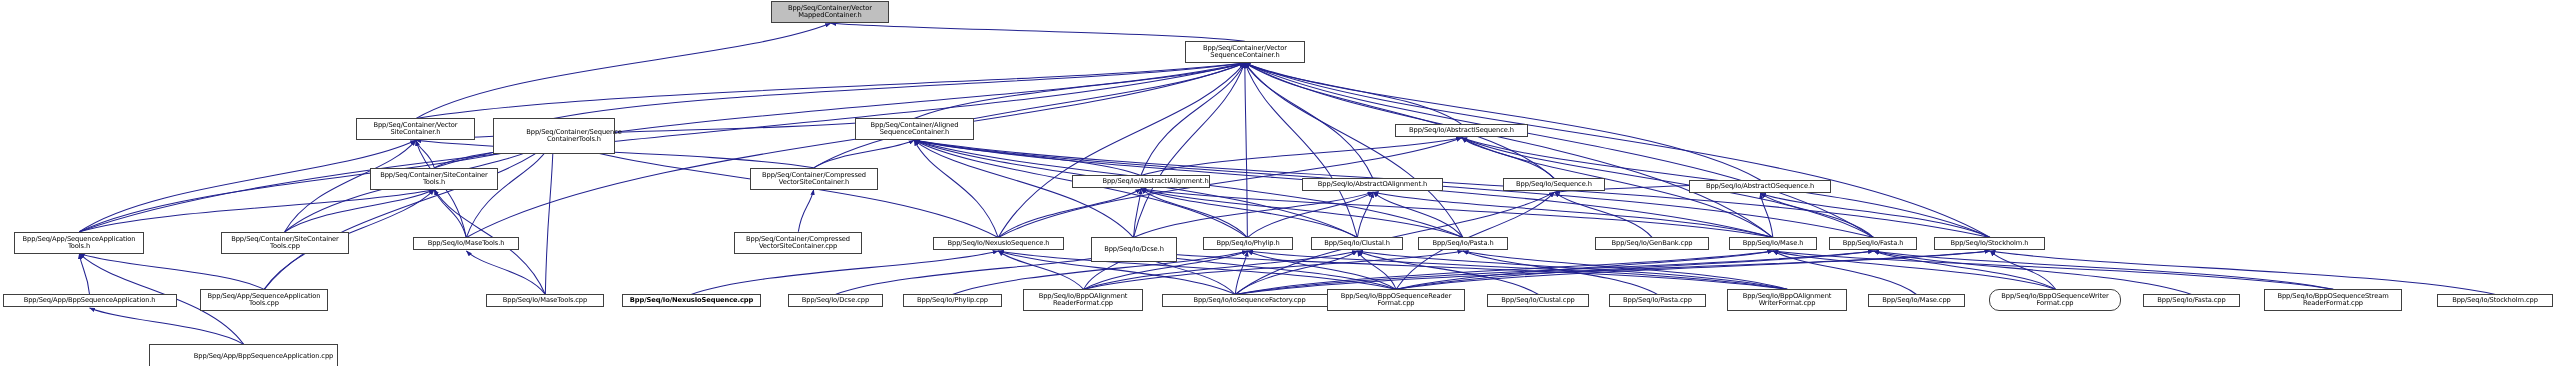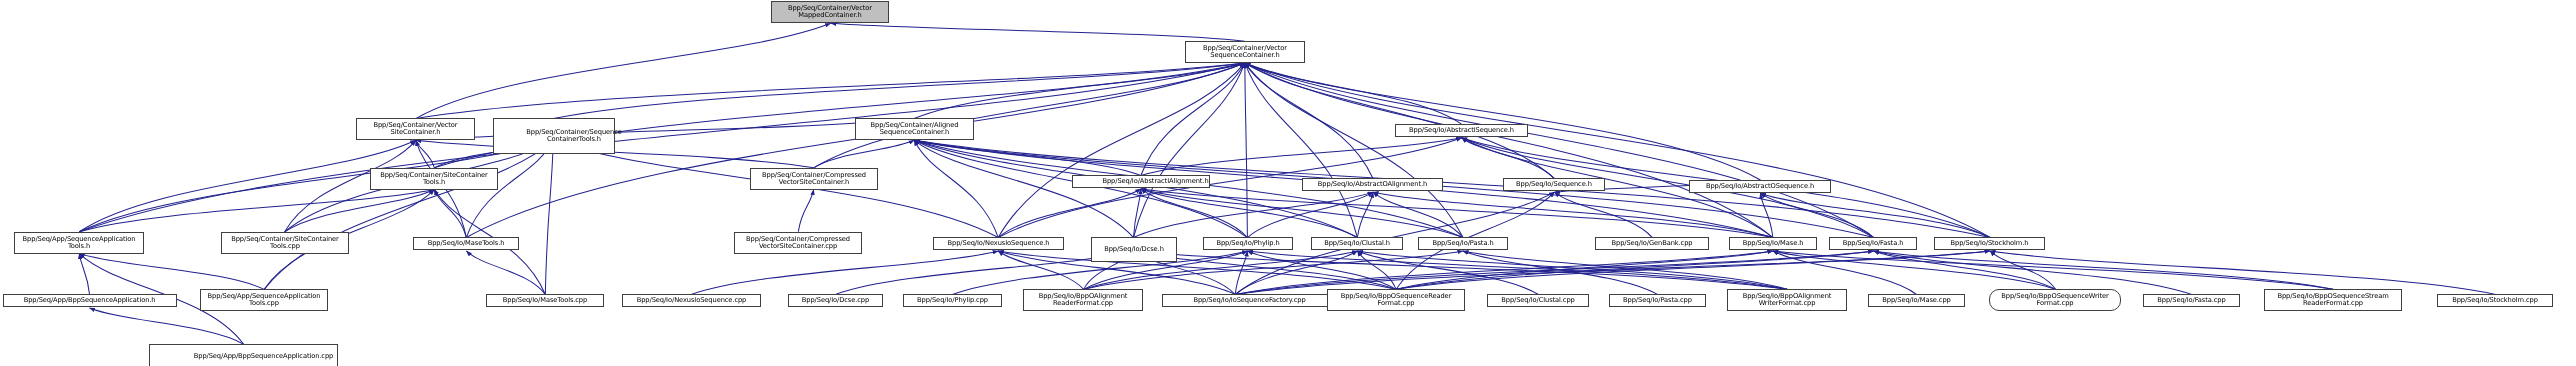--- a/index.html
+++ b/index.html
@@ -196,21 +196,21 @@
       <div class="node thick" style="left: 1311px; top: 237px; width: 92px; height: 13.4px;">Bpp/Seq/Io/Clustal.h</div>
       <div class="node thick" style="left: 1418px; top: 237px; width: 90px; height: 13.4px;">Bpp/Seq/Io/Pasta.h</div>
       <div class="node thick" style="left: 1595px; top: 237px; width: 114px; height: 13.4px;">Bpp/Seq/Io/GenBank.cpp</div>
       <div class="node thick" style="left: 1729px; top: 237px; width: 88px; height: 13.4px;">Bpp/Seq/Io/Mase.h</div>
       <div class="node thick" style="left: 1829px; top: 237px; width: 88px; height: 13.4px;">Bpp/Seq/Io/Fasta.h</div>
       <div class="node thick" style="left: 1934px; top: 237px; width: 111px; height: 13.4px;">Bpp/Seq/Io/Stockholm.h</div>
       <div class="node thick" style="left: 2.6px; top: 294px; width: 174px; height: 13.4px;">Bpp/Seq/App/BppSequenceApplication.h</div>
       <div class="node thick" style="left: 200px; top: 289px; width: 128px; height: 22px;">Bpp/Seq/App/SequenceApplication
 Tools.cpp</div>
       <div class="node thick" style="left: 486px; top: 294px; width: 118px; height: 13.4px;">Bpp/Seq/Io/MaseTools.cpp</div>
-      <div class="node thick" style="left: 622px; top: 294px; width: 139px; height: 13.4px;">Bpp/Seq/Io/NexusIoSequence.cpp</div>
+      <div class="node thick" style="left: 622px; top: 294px; width: 139px; height: 13.4px; font-weight: bold;">Bpp/Seq/Io/NexusIoSequence.cpp</div>
       <div class="node thick" style="left: 788px; top: 294px; width: 95px; height: 13.4px;">Bpp/Seq/Io/Dcse.cpp</div>
       <div class="node thick" style="left: 903px; top: 294px; width: 99px; height: 13.4px;">Bpp/Seq/Io/Phylip.cpp</div>
       <div class="node thick" style="left: 1023px; top: 289px; width: 120px; height: 22px;">Bpp/Seq/Io/BppOAlignment
 ReaderFormat.cpp</div>
       <div class="node thick" style="left: 1162px; top: 294px; width: 175px; height: 13.4px;">Bpp/Seq/Io/IoSequenceFactory.cpp</div>
       <div class="node thick" style="left: 1327px; top: 289px; width: 138px; height: 22px;">Bpp/Seq/Io/BppOSequenceReader
 Format.cpp</div>
       <div class="node thick" style="left: 1487px; top: 294px; width: 102px; height: 13.4px;">Bpp/Seq/Io/Clustal.cpp</div>
       <div class="node thick" style="left: 1609px; top: 294px; width: 97px; height: 13.4px;">Bpp/Seq/Io/Pasta.cpp</div>
       <div class="node thick" style="left: 1727px; top: 289px; width: 120px; height: 22px;">Bpp/Seq/Io/BppOAlignment

